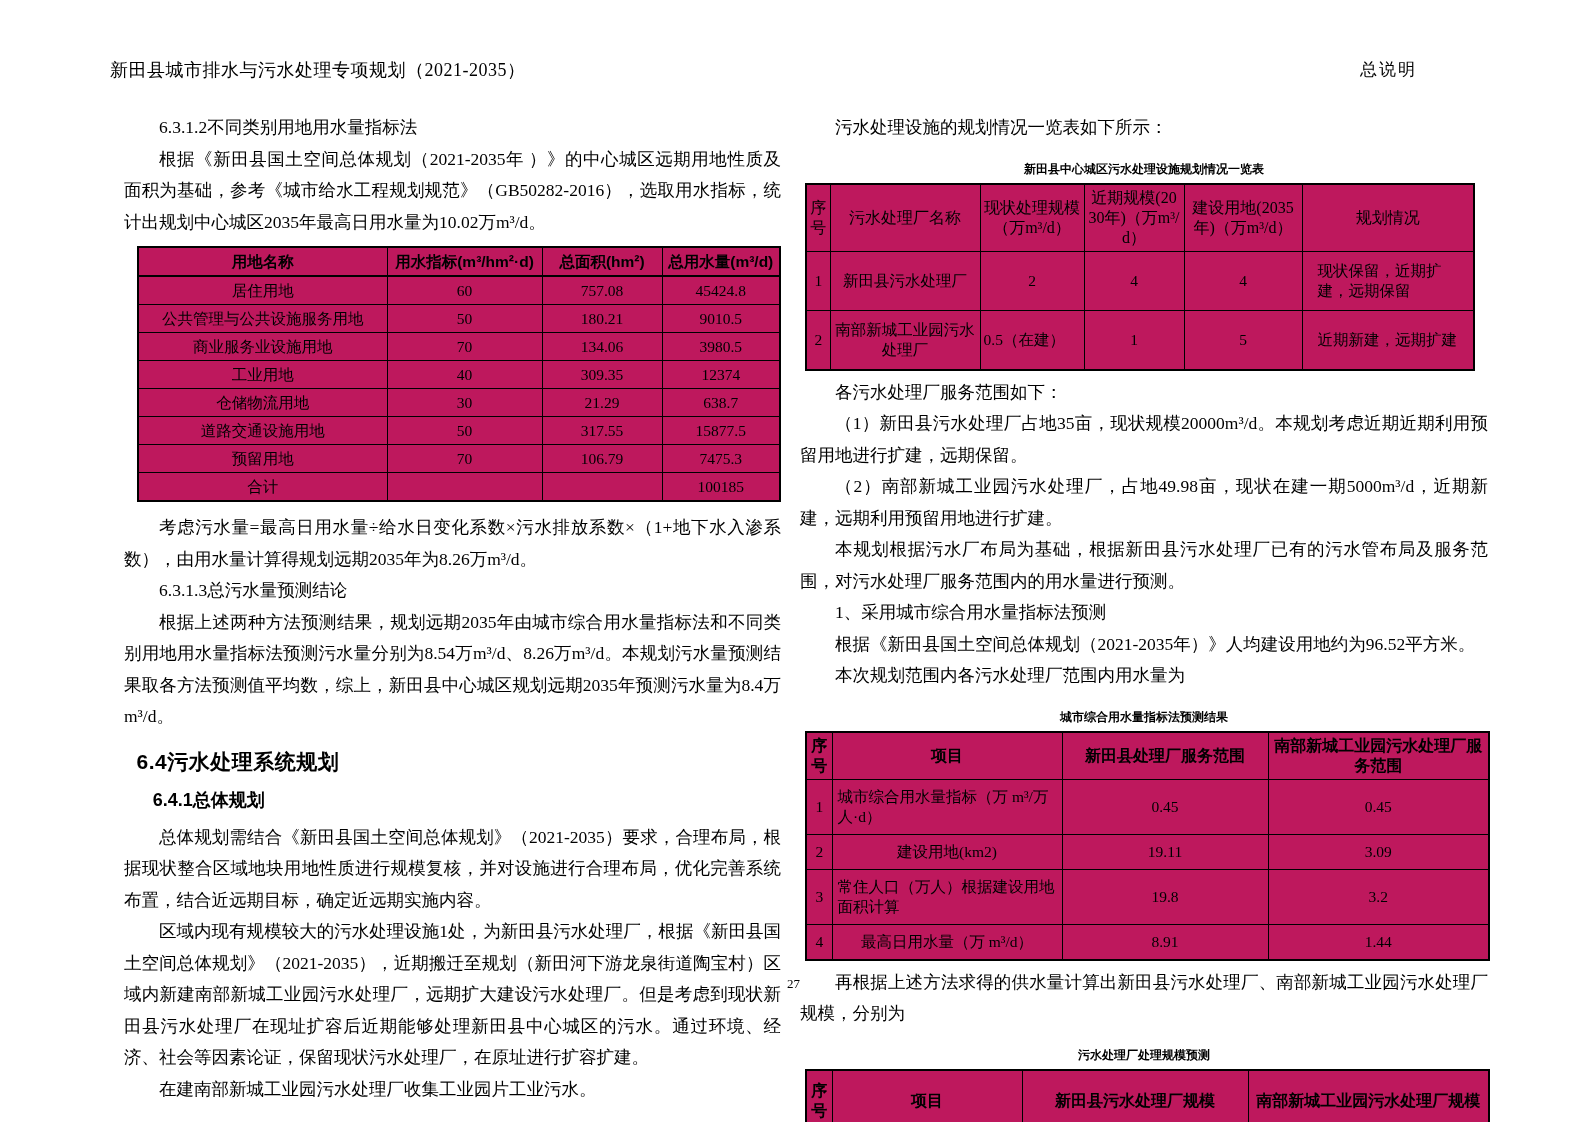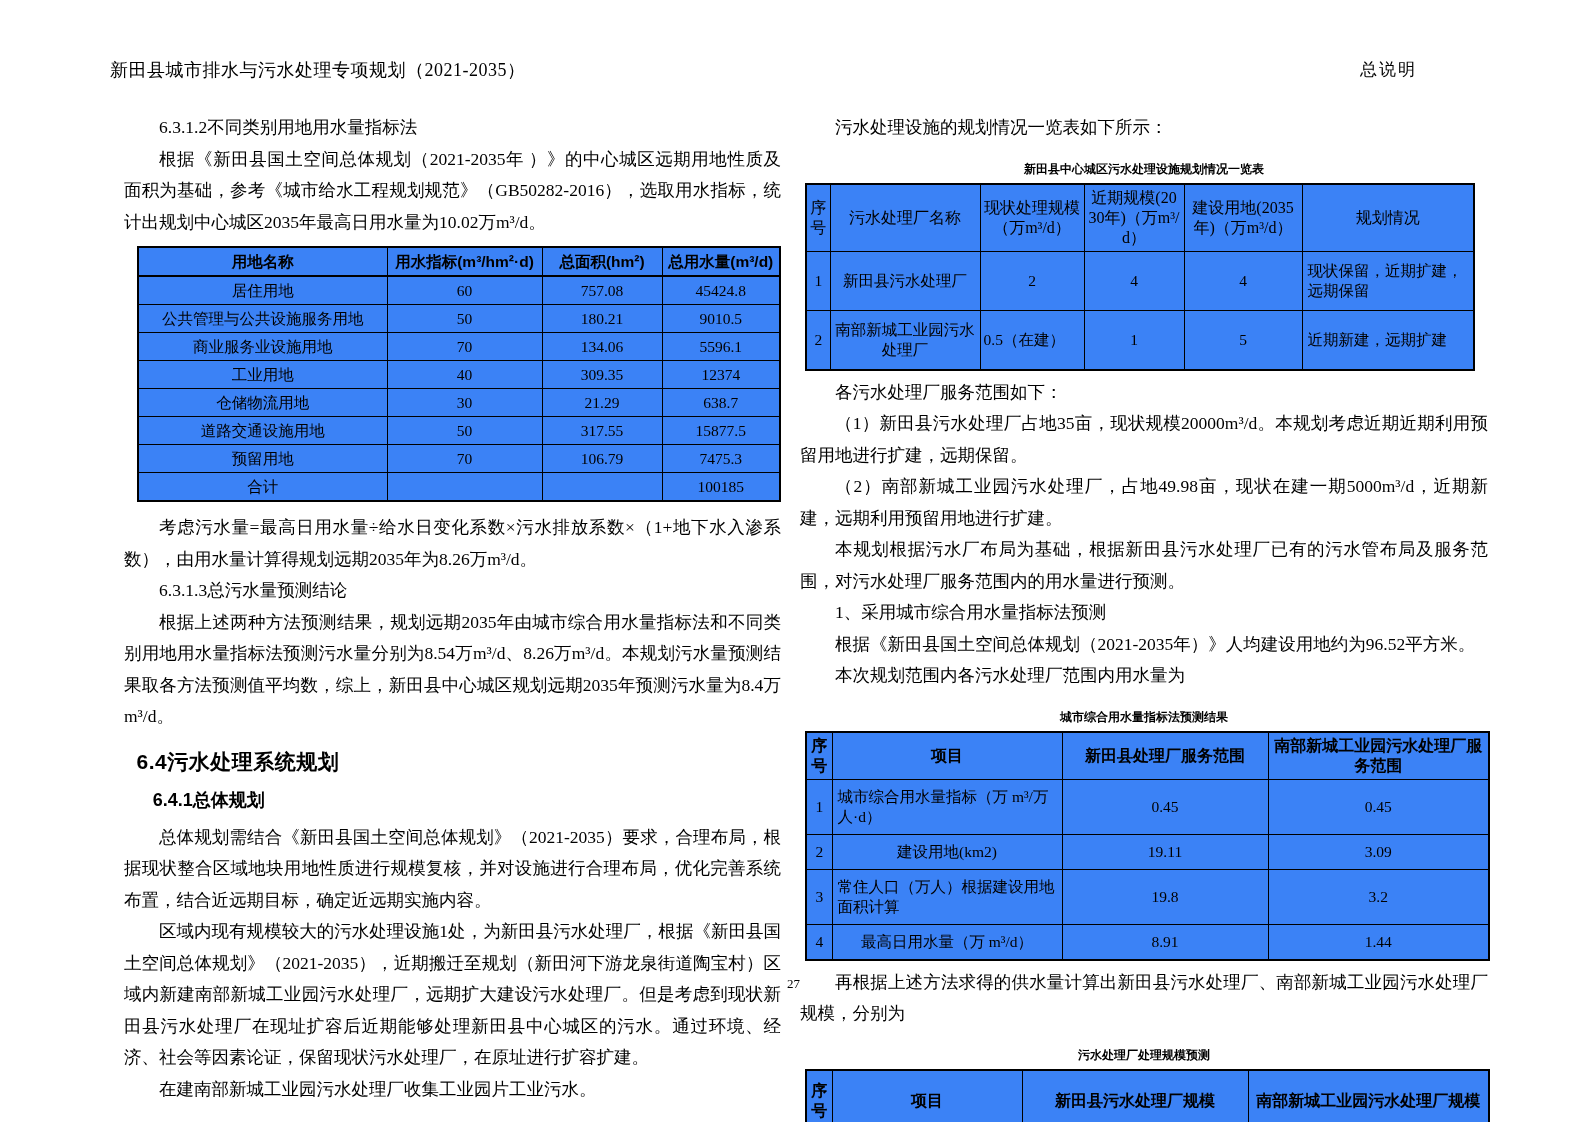--- a/index.html
+++ b/index.html
@@ -29,36 +29,36 @@
   }
   .h-641{
     margin:6px 0 6px 0;font-size:18px;line-height:31px;font-weight:bold;text-indent:1.6em;
     font-family:"Liberation Sans","DejaVu Sans",sans-serif;
   }
   
   .tbl-title{
     margin:14px 0 3px 0;text-align:center;font-weight:bold;font-size:12px;line-height:22px;
     font-family:"Liberation Sans","DejaVu Sans",sans-serif;
   }
-  table{border-collapse:collapse;table-layout:fixed;background:#3b82f6;}
+  table{border-collapse:collapse;table-layout:fixed;background:#be185d;}
   th,td{
     border:1px solid #000;font-size:15.5px;line-height:20px;
     padding:3px 3px;text-align:center;vertical-align:middle;word-break:break-all;
   }
   table{border:2px solid #000;}
   th{font-weight:bold;font-family:"Liberation Sans","DejaVu Sans",sans-serif;}
   
   #t-landuse{margin:8px 0 10px 13px;width:642px;}
   #t-landuse th{border-bottom-width:2px;}
   #t-landuse td,#t-landuse th{height:21px;}
   
   #t-plants{margin:0 0 6px 5px;width:668px;}
   #t-plants th{font-weight:normal;font-family:"Liberation Serif","DejaVu Serif",serif;font-size:16px;}
   #t-plants td{padding:9px 3px;}
-  #t-plants td:last-child{text-align:left;padding-left:5px;}
+  #t-plants td:last-child{text-align:left;padding-left:15px;}
   #t-plants tbody tr:nth-child(2) td:nth-child(3){text-align:left;}
   
   #t-forecast{margin:0 0 6px 5px;width:683px;}
   #t-forecast td{padding:7px 3px;}
   #t-forecast th{font-size:16px;}
   #t-forecast tbody tr:nth-child(1) td:nth-child(2),
   #t-forecast tbody tr:nth-child(3) td:nth-child(2){text-align:left;padding-left:5px;}
   
   #t-scale{margin:0 0 0 5px;width:683px;}
   #t-scale th{font-size:16px;padding:10px 3px;}
@@ -102,21 +102,21 @@
           <tr>
             <td>公共管理与公共设施服务用地</td>
             <td>50</td>
             <td>180.21</td>
             <td>9010.5</td>
           </tr>
           <tr>
             <td>商业服务业设施用地</td>
             <td>70</td>
             <td>134.06</td>
-            <td>5596.1</td>
+            <td>3980.5</td>
           </tr>
           <tr>
             <td>工业用地</td>
             <td>40</td>
             <td>309.35</td>
             <td>12374</td>
           </tr>
           <tr>
             <td>仓储物流用地</td>
             <td>30</td>

